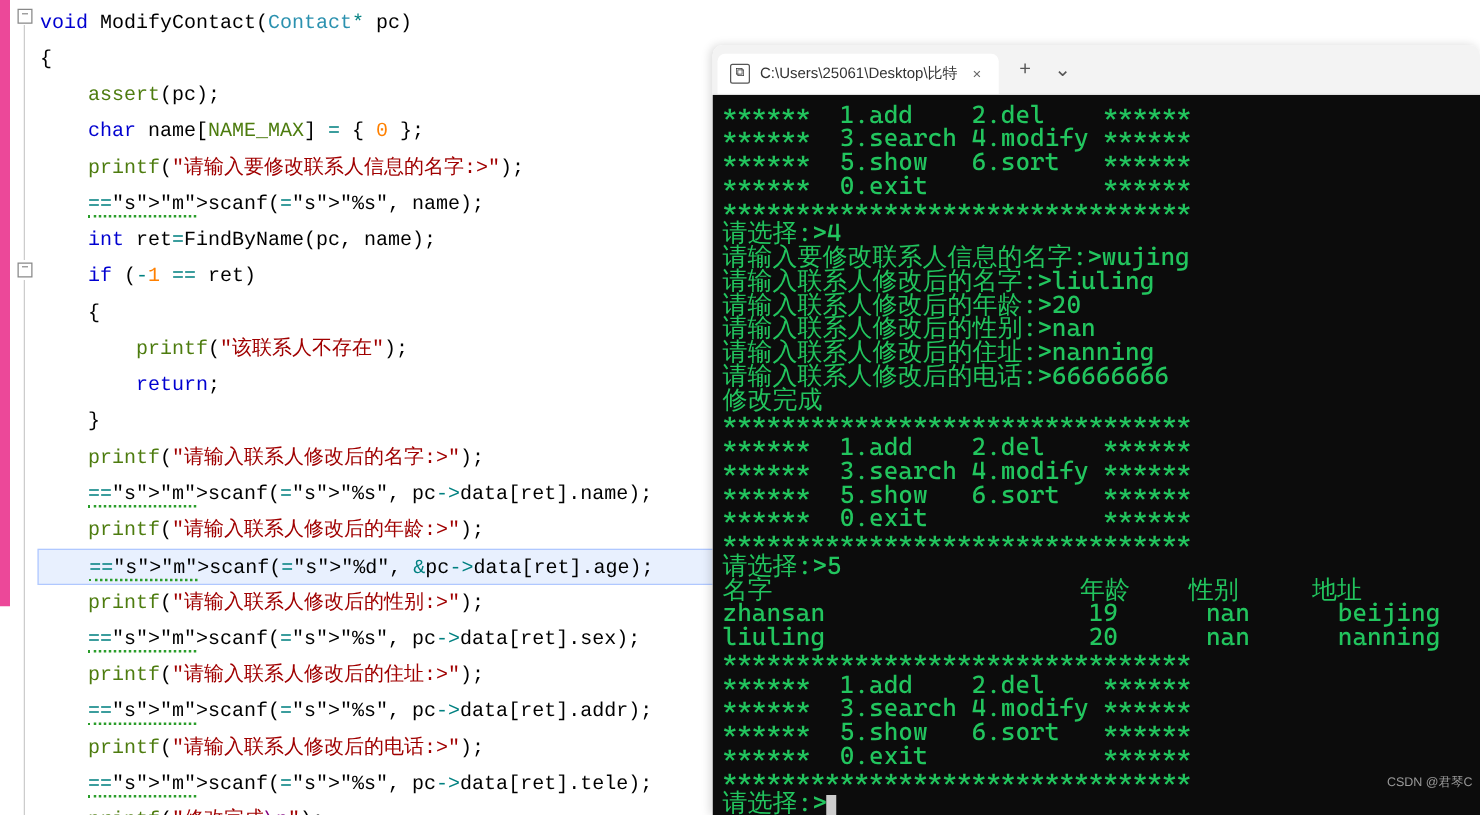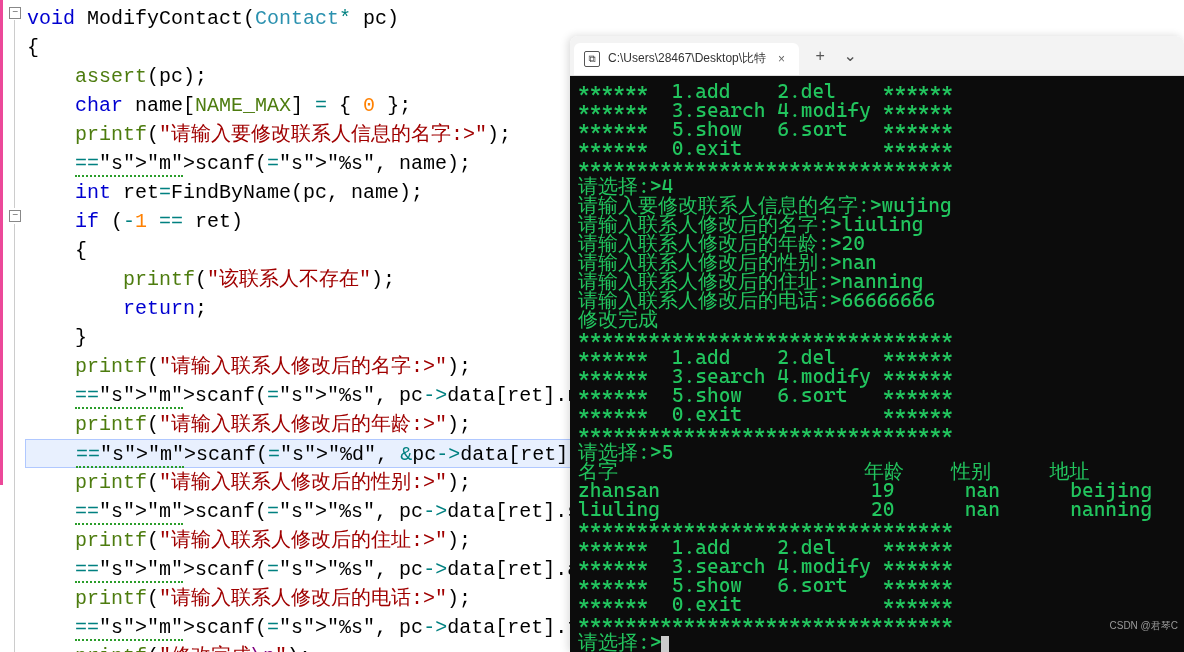--- a/index.html
+++ b/index.html
@@ -1,17 +1,17 @@
 <!DOCTYPE html>
 <html><head>
 <meta charset="utf-8">
 <style>
   *{box-sizing:border-box;margin:0;padding:0}
   body{font-family:"Segoe UI","Microsoft YaHei",sans-serif;width:1184px;height:652px;overflow:hidden;position:relative;background:#fff}
-  .editor{position:absolute;left:0;top:0;width:576px;height:485px;border-left:3px solid #ec4899;background:#fff;font-family:"Courier New","SimSun",monospace;font-size:20px;line-height:29px;padding-left:2px}
+  .editor{position:absolute;left:0;top:0;width:576px;height:485px;border-left:8px solid #ec4899;background:#fff;font-family:"Courier New","SimSun",monospace;font-size:16px;line-height:29px;padding-left:2px}
   .gutter{position:absolute;left:4px;top:0;width:18px;height:100%}
   .box{width:12px;height:12px;border:1px solid #888;position:absolute;left:2px;background:#fff;font-size:10px;line-height:10px;text-align:center;color:#666;cursor:pointer}
   .box:before{content:"−"}
   .gline{position:absolute;left:7px;width:1px;background:#ccc}
   .code{margin-left:22px;padding-top:4px;white-space:pre}
   .code div{height:29px}
   .k{color:#0000d0}
   .t{color:#2b91af}
   .m{color:#4d7c0f}
   .s{color:#a00000}
@@ -42,21 +42,21 @@
     <div class="box" style="top:210px"></div>
     <div class="gline" style="top:224px;height:440px"></div>
   </div>
   <div class="code" id="codebody"><div><span class="k">void</span> ModifyContact(<span class="t">Contact</span><span class="op">*</span> pc)</div><div>{</div><div>    <span class="m">assert</span>(pc);</div><div>    <span class="k">char</span> name[<span class="m">NAME_MAX</span>] <span class="op">=</span> { <span class="n">0</span> };</div><div>    <span class="m">printf</span>(<span class="s">"请输入要修改联系人信息的名字:&gt;"</span>);</div><div>    <span class="w"><span class<span="" class="op">=</span><span class<span="" class="op">=</span>"s"&gt;"m"</span>&gt;scanf(<span class<span="" class="op">=</span>"s"&gt;"%s", name);</div><div>    <span class="k">int</span> ret<span class="op">=</span>FindByName(pc, name);</div><div>    <span class="k">if</span> (<span class="op">-</span><span class="n">1</span> <span class="op">==</span> ret)</div><div>    {</div><div>        <span class="m">printf</span>(<span class="s">"该联系人不存在"</span>);</div><div>        <span class="k">return</span>;</div><div>    }</div><div>    <span class="m">printf</span>(<span class="s">"请输入联系人修改后的名字:&gt;"</span>);</div><div>    <span class="w"><span class<span="" class="op">=</span><span class<span="" class="op">=</span>"s"&gt;"m"</span>&gt;scanf(<span class<span="" class="op">=</span>"s"&gt;"%s", pc<span class="op">-&gt;</span>data[<span>ret</span>].name);</div><div>    <span class="m">printf</span>(<span class="s">"请输入联系人修改后的年龄:&gt;"</span>);</div><div class="hl">    <span class="w"><span class<span="" class="op">=</span><span class<span="" class="op">=</span>"s"&gt;"m"</span>&gt;scanf(<span class<span="" class="op">=</span>"s"&gt;"%d", <span class="op">&amp;</span>pc<span class="op">-&gt;</span>data[<span>ret</span>].age);</div><div>    <span class="m">printf</span>(<span class="s">"请输入联系人修改后的性别:&gt;"</span>);</div><div>    <span class="w"><span class<span="" class="op">=</span><span class<span="" class="op">=</span>"s"&gt;"m"</span>&gt;scanf(<span class<span="" class="op">=</span>"s"&gt;"%s", pc<span class="op">-&gt;</span>data[<span>ret</span>].sex);</div><div>    <span class="m">printf</span>(<span class="s">"请输入联系人修改后的住址:&gt;"</span>);</div><div>    <span class="w"><span class<span="" class="op">=</span><span class<span="" class="op">=</span>"s"&gt;"m"</span>&gt;scanf(<span class<span="" class="op">=</span>"s"&gt;"%s", pc<span class="op">-&gt;</span>data[<span>ret</span>].addr);</div><div>    <span class="m">printf</span>(<span class="s">"请输入联系人修改后的电话:&gt;"</span>);</div><div>    <span class="w"><span class<span="" class="op">=</span><span class<span="" class="op">=</span>"s"&gt;"m"</span>&gt;scanf(<span class<span="" class="op">=</span>"s"&gt;"%s", pc<span class="op">-&gt;</span>data[<span>ret</span>].tele);</div><div>    <span class="m">printf</span>(<span class="s">"修改完成</span><span class="p">\n</span><span class="s">"</span>);</div></div>
 </div>
 
 <div class="term-window">
   <div class="tabbar">
     <div class="tab">
       <span class="tab-icon">⧉</span>
-      <span>C:\Users\28467\Desktop\比特</span>
+      <span>C:\Users\25061\Desktop\比特</span>
       <span class="tab-close">×</span>
     </div>
     <div class="tab-new">+</div>
     <div class="tab-chev">⌄</div>
   </div>
   <div class="terminal" id="termbody">******  1.add    2.del    ******
 ******  3.search 4.modify ******
 ******  5.show   6.sort   ******
 ******  0.exit            ******
 ********************************

